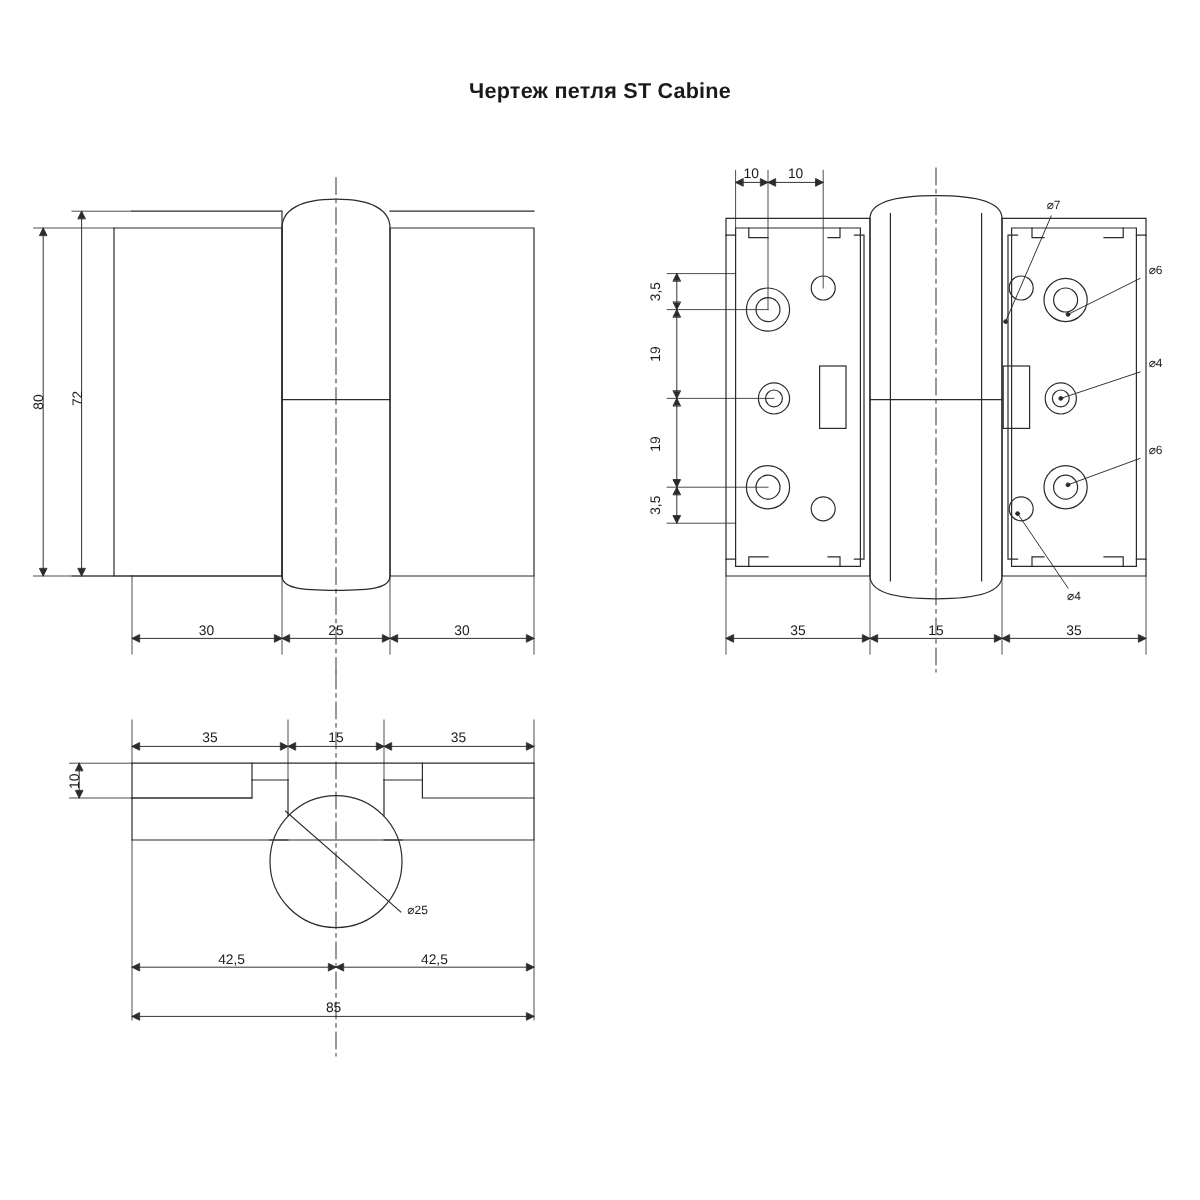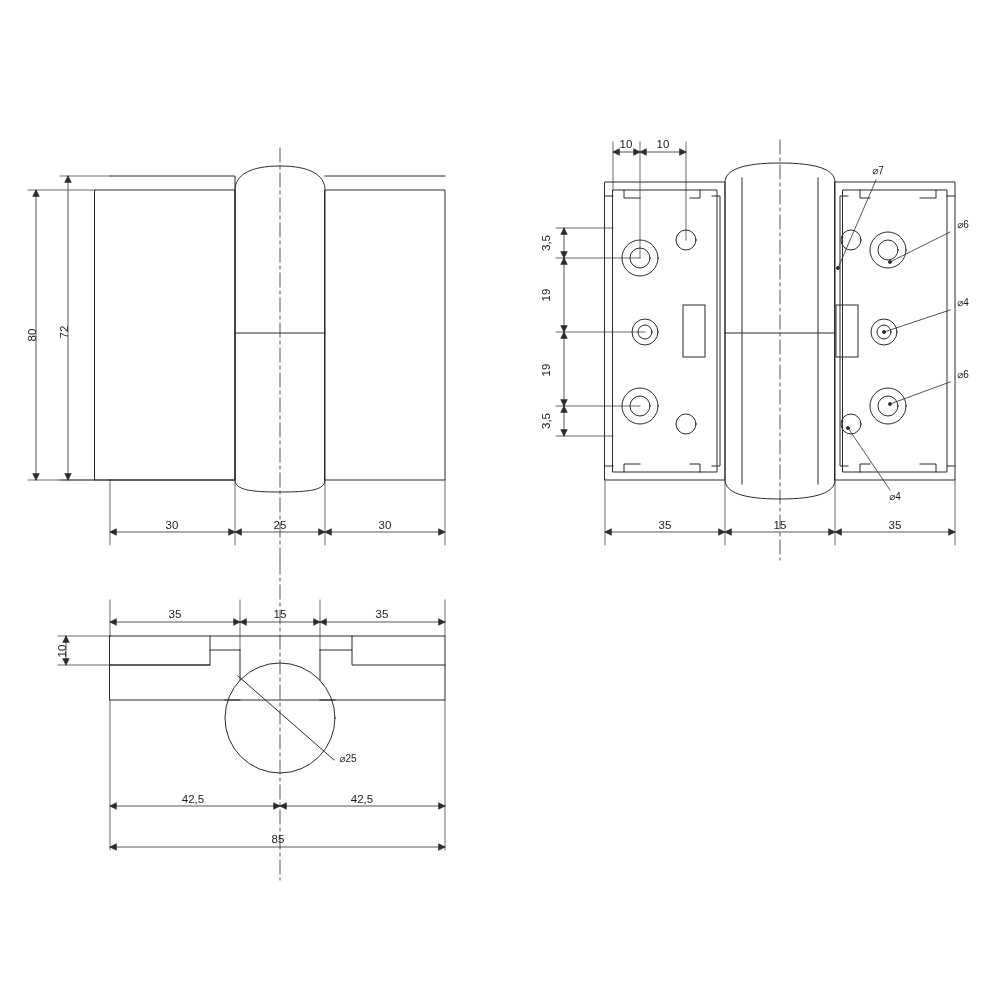--- a/index.html
+++ b/index.html
@@ -42,20 +42,21 @@
     fill: #1a1a1a;
   }
   .dim-text { font-size: 11.5px; }
   .small-text { font-size: 10px; }
 </style>
 </head>
 <body>
 
 <div id="drawing-root">
 
+  <div class="title">Чертеж петля ST Cabine</div>
 
   <svg width="1000" height="1000" viewBox="0 0 1000 1000">
     <g fill="none" stroke="#2b2b2b" stroke-width="1" stroke-linecap="square">
 
       <g>
 
         <path d="M95 190 L235 190 L235 480 L95 480 Z"></path>
         <path d="M110 176 L235 176 L235 480 L110 480"></path>
 
         <path d="M325 190 L445 190 L445 480 L325 480 Z"></path>

